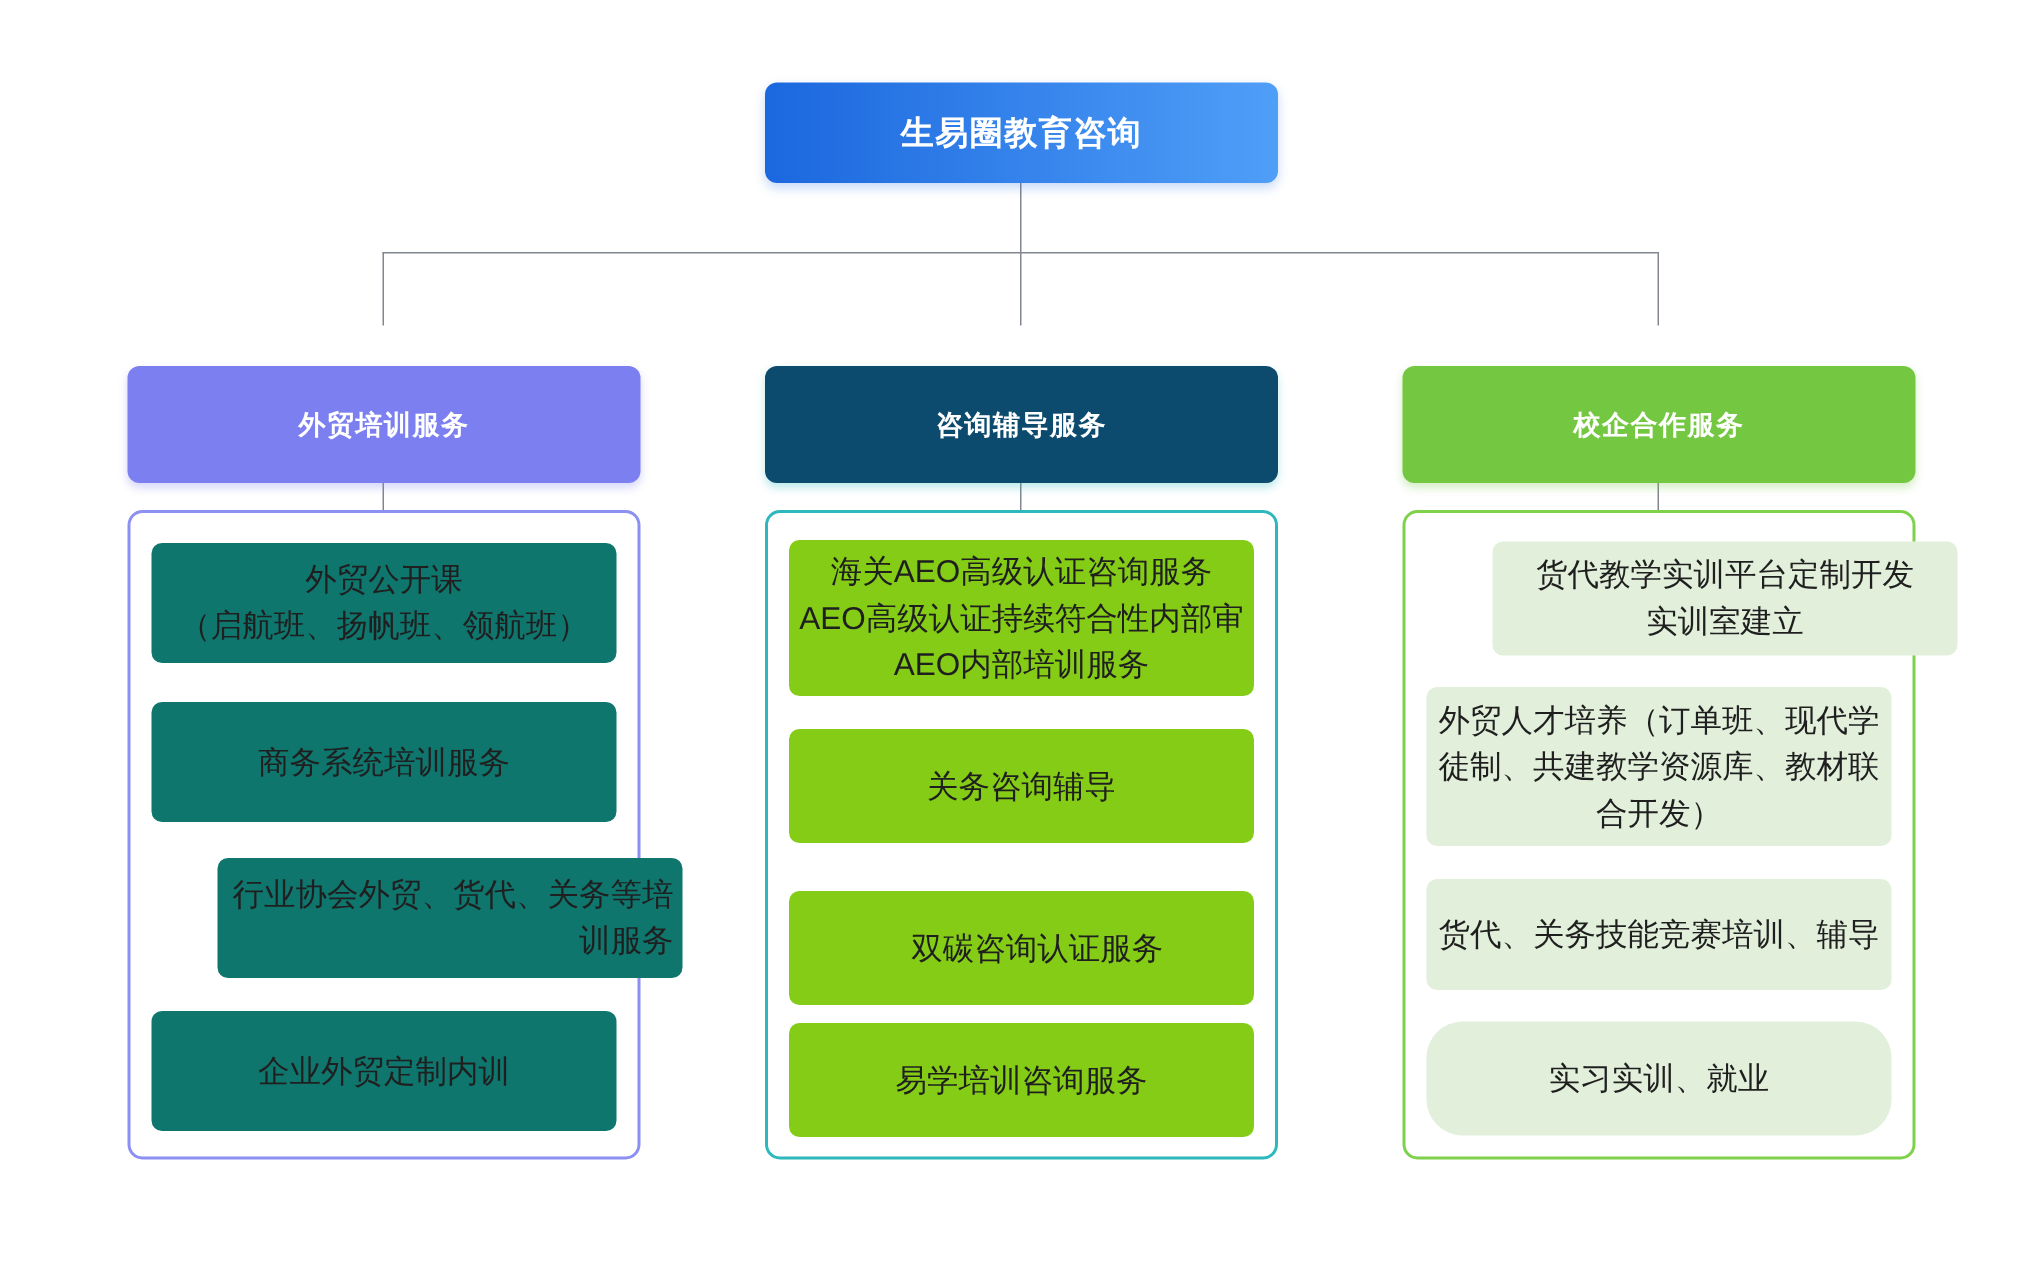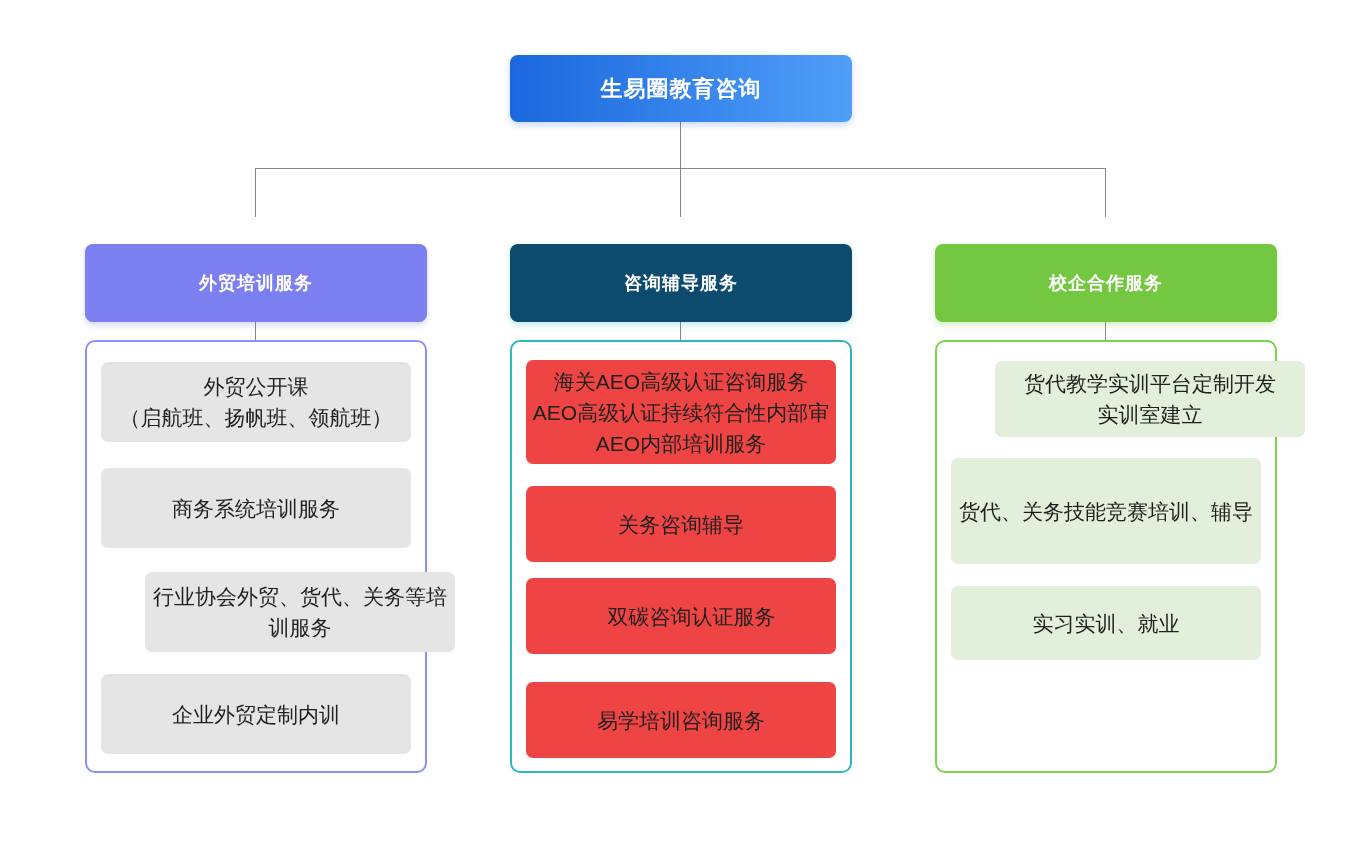--- a/index.html
+++ b/index.html
@@ -35,30 +35,30 @@
   }
   .g1{left:85px;border-color:#8d90f3;}
   .g2{left:510px;border-color:#2cb8bd;}
   .g3{left:935px;border-color:#7ed24b;}
   
   .item{
     position:absolute;left:14px;width:310px;border-radius:7px;box-sizing:border-box;
     padding:0 6px;display:flex;flex-direction:column;align-items:center;justify-content:center;
     font-size:21px;line-height:31px;color:#1f1f1f;text-align:center;
   }
-  .g1 .item{background:#e5e5e5;}
-  .g2 .item{background:#ef4444;}
+  .g1 .item{background:#0f766e;text-align:right;}
+  .g2 .item{background:#84cc16;}
   .g3 .item{background:#e2f0db;}
   .g1 .item:nth-child(1){top:20px;height:80px;}
   .g1 .item:nth-child(2){top:126px;height:80px;}
   .g1 .item:nth-child(3){top:230px;height:80px;margin-left:44px;}
   .g1 .item:nth-child(4){top:332px;height:80px;}
   .g2 .item:nth-child(1){top:18px;height:104px;}
   .g2 .item:nth-child(2){top:144px;height:76px;}
-  .g2 .item:nth-child(3){top:236px;height:76px;padding-left:27px;}
+  .g2 .item:nth-child(3){top:252px;height:76px;padding-left:27px;}
   .g2 .item:nth-child(4){top:340px;height:76px;}
   .g3 .item:nth-child(1){top:19px;height:76px;margin-left:44px;}
   .g3 .item:nth-child(2){top:116px;height:106px;}
   .g3 .item:nth-child(3){top:244px;height:74px;}
   .g3 .item:nth-child(4){top:339px;height:76px;border-radius:24px;}
   .line-text{display:block;}
 </style>
 </head>
 <body>
 
@@ -119,20 +119,23 @@
       <span class="line-text">易学培训咨询服务</span>
     </div>
   </div>
 
   <div class="group g3">
     <div class="item">
       <span class="line-text">货代教学实训平台定制开发</span>
       <span class="line-text">实训室建立</span>
     </div>
     <div class="item">
+      <span class="line-text">外贸人才培养（订单班、现代学徒制、共建教学资源库、教材联合开发）</span>
+    </div>
+    <div class="item">
       <span class="line-text">货代、关务技能竞赛培训、辅导</span>
     </div>
     <div class="item">
       <span class="line-text">实习实训、就业</span>
     </div>
   </div>
 
 </div>
 
 </body></html>

